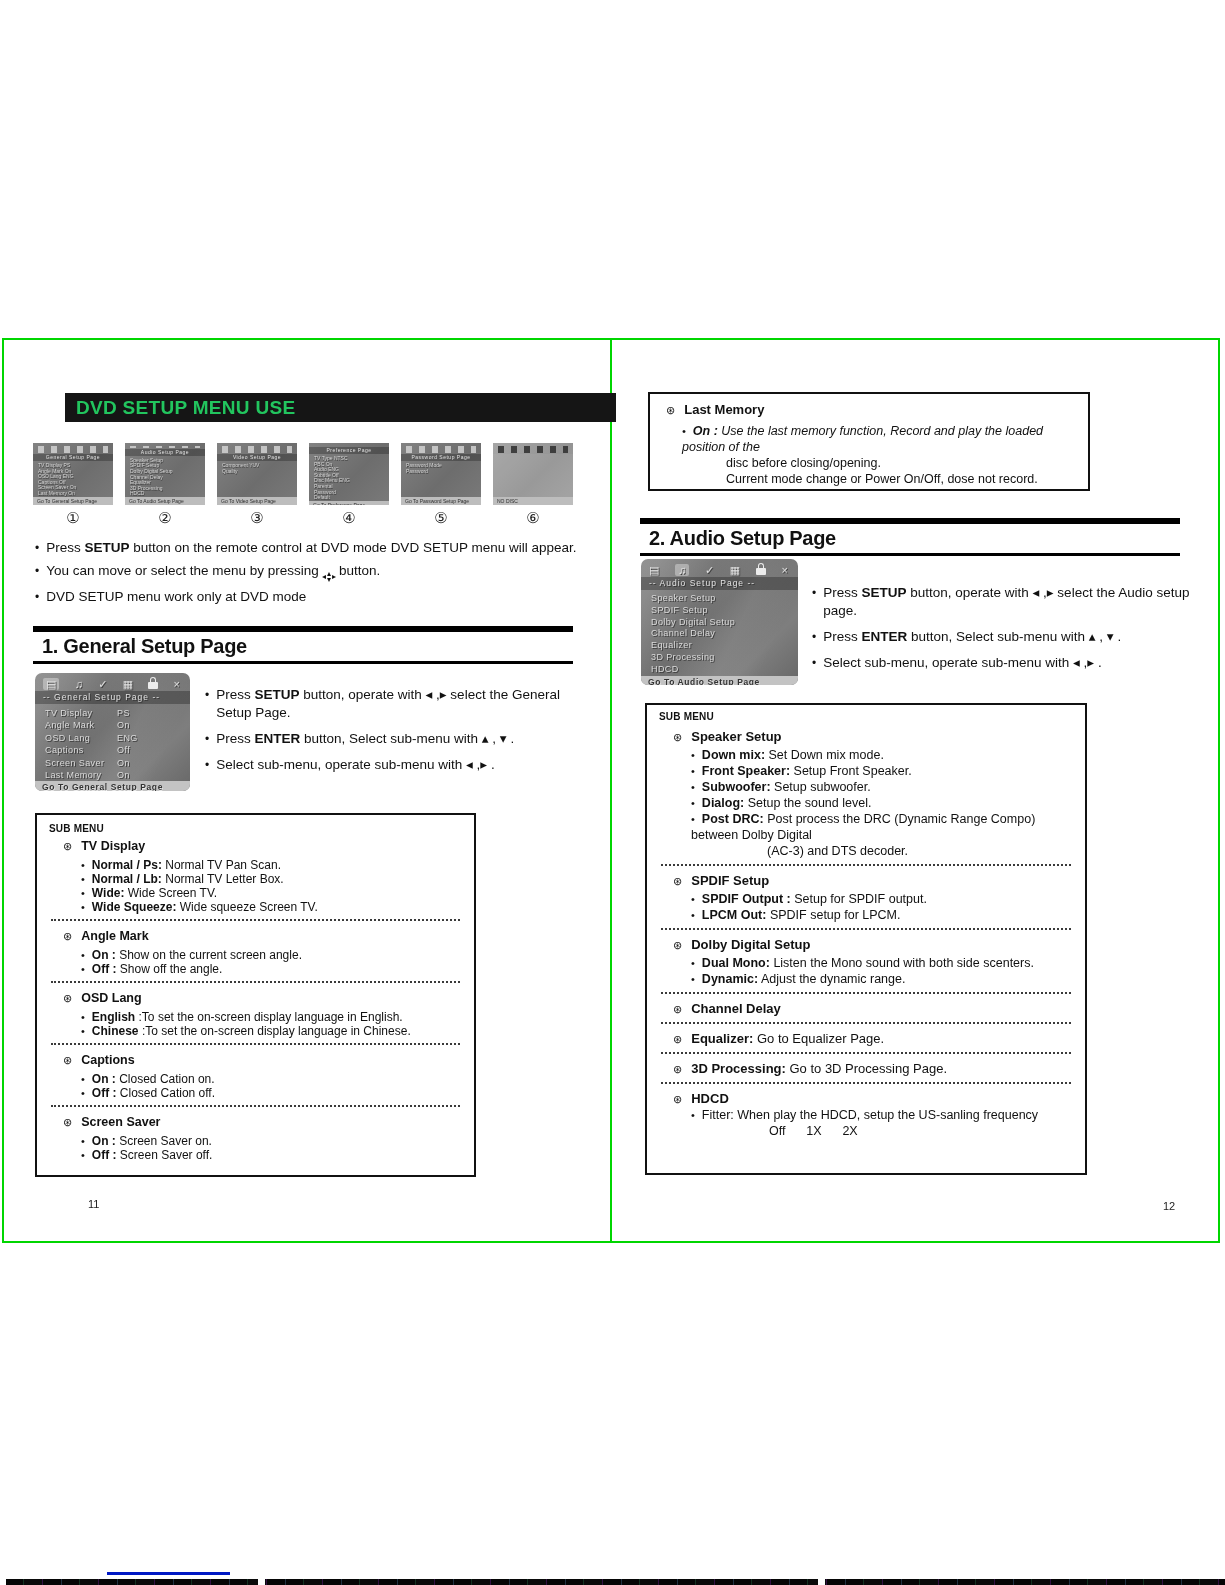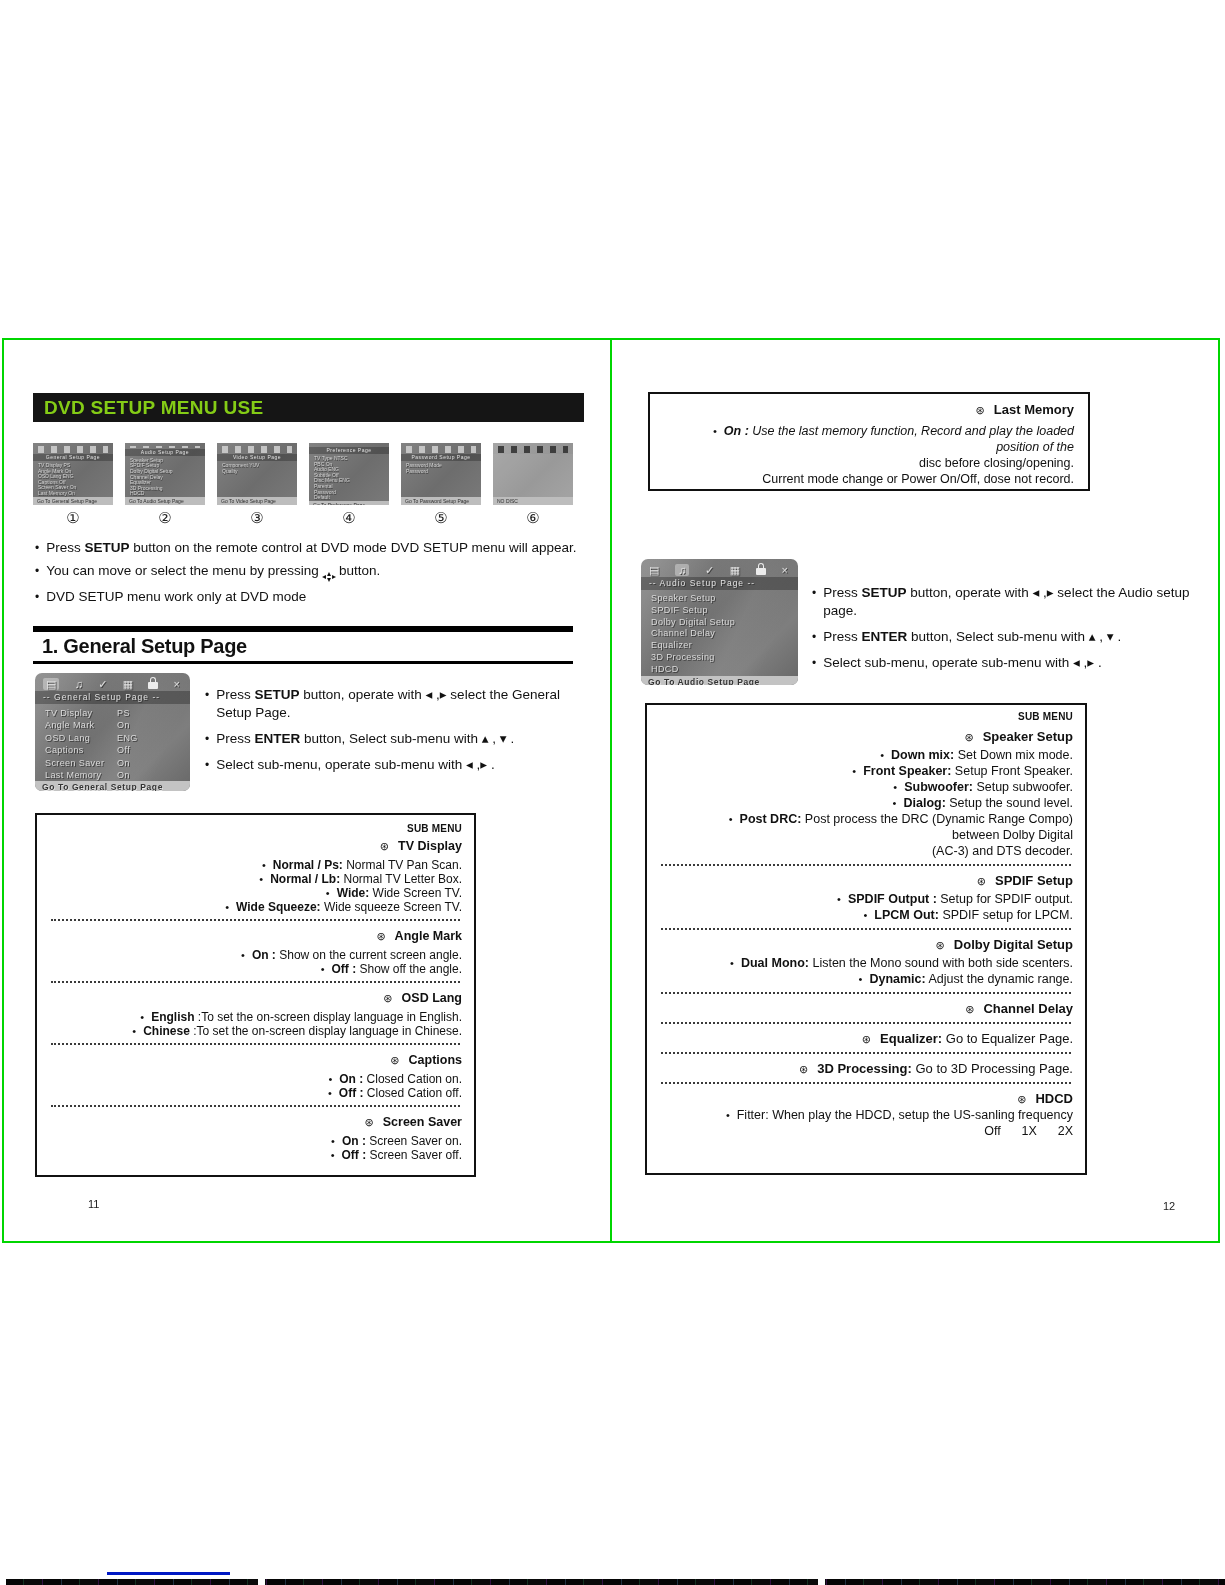--- a/index.html
+++ b/index.html
@@ -5,22 +5,22 @@
   html,body{margin:0;padding:0;background:#ffffff;}
   #page{position:relative;width:1225px;height:1585px;background:#fff;
         font-family:"Liberation Sans", sans-serif;color:#111;overflow:hidden;}
   .abs{position:absolute;}
 
   
   #frame{left:2px;top:338px;width:1218px;height:905px;border:2px solid #00d600;box-sizing:border-box;}
   #divider{left:610px;top:338px;width:2px;height:905px;background:#00d600;}
 
   
-  .banner{background:#151515;color:#84cc16;font-weight:bold;font-size:19px;line-height:29px;
-          padding-left:11px;letter-spacing:0.3px;}
+  .banner{background:#151515;color:#22c55e;font-weight:bold;font-size:19px;line-height:29px;
+          padding-left:11px;letter-spacing:0.3px;margin-left:32px;}
 
   
   .thumbrow{display:flex;gap:12px;}
   .thumb{width:80px;height:62px;background:linear-gradient(135deg,#828282,#6d6d6d 55%,#7a7a7a);
          display:flex;flex-direction:column;overflow:hidden;}
   .thumb-icons{height:7px;margin:3px 5px 1px 5px;
          background-image:repeating-linear-gradient(90deg,#d2d2d2 0 6px,rgba(0,0,0,0) 6px 13px);opacity:.85;}
   .thumb.light{background:linear-gradient(135deg,#a6a6a6,#949494 55%,#a0a0a0);}
   .thumb.light .thumb-icons{background-image:repeating-linear-gradient(90deg,#2e2e2e 0 6px,rgba(0,0,0,0) 6px 13px);}
   .thumb-title{font-size:5px;color:#e0e0e0;text-align:center;letter-spacing:.5px;
@@ -59,21 +59,21 @@
   .scr-body{flex:1;padding:3px 0 0 0;}
   .gsrow{display:flex;font-size:9px;line-height:12.4px;color:#dadada;padding-left:10px;
         text-shadow:1px 1px 0 #3d3d3d;letter-spacing:.4px;}
   .gsrow .lbl{width:72px;}
   .ascr-items{font-size:9px;line-height:11.8px;color:#dadada;padding-left:10px;white-space:pre-line;
         text-shadow:1px 1px 0 #3d3d3d;letter-spacing:.4px;}
   .scr-cap{height:13px;background:#c3c3c3;color:#333;font-size:8.5px;line-height:13px;
         padding-left:7px;font-weight:bold;letter-spacing:.6px;text-shadow:.5px .5px 0 #eee;}
 
   
-  .box{border:2px solid #111;box-sizing:border-box;overflow:hidden;background:#fff;text-align:right;}
+  .box{border:2px solid #111;box-sizing:border-box;overflow:hidden;background:#fff;}
   .sm-title{font-size:10px;font-weight:bold;letter-spacing:.2px;}
   .sm-group-h{font-weight:bold;margin-left:14px;}
   .sm-group-h .gmark{font-weight:normal;margin-right:9px;font-size:11px;}
   .sm-item{margin-left:32px;}
   .sm-item .imark{margin-right:7px;font-size:11px;}
   .sm-sep{border-top:2px dotted #3a3a3a;height:0;margin-left:2px;margin-right:2px;}
   .cont{white-space:pre;}
 
   .tight{padding:8px 12px;font-size:12px;}
   .tight .sm-title{margin-bottom:2px;}
@@ -297,20 +297,24 @@
   </div>
 
   <div class="abs box lmbox" style="left:648px;top:392px;width:442px;height:99px;">
     <div class="sm-group-h" style="font-size:13px;"><span class="gmark">⊛</span><b>Last Memory</b></div>
     <div class="sm-item"><span class="imark">•</span><b>On :</b><span> Use the last memory function, Record and play the loaded position of the</span></div>
     <div class="lm-cont">disc before closing/opening.</div>
     <div class="lm-cont">Current mode change or Power On/Off, dose not record.</div>
     <div class="sm-item"><span class="imark">•</span><b>Off :</b><span> Last memory function off.</span></div>
   </div>
 
+  <div class="abs sec" style="left:640px;top:518px;width:540px;">
+    <div class="sec-bar"></div>
+    <div class="sec-title">2. Audio Setup Page</div>
+  </div>
 
   <div class="abs dvdscreen" style="left:641px;top:559px;width:157px;height:126px;">
     <div class="iconbar">
       <span class="ic">▤</span>
       <span class="ic sel">♫</span>
       <span class="ic">✓</span>
       <span class="ic">▦</span>
       <span class="lock">
           <span class="sh" style="display:block;"></span>
           <span class="bd" style="display:block;"></span>

